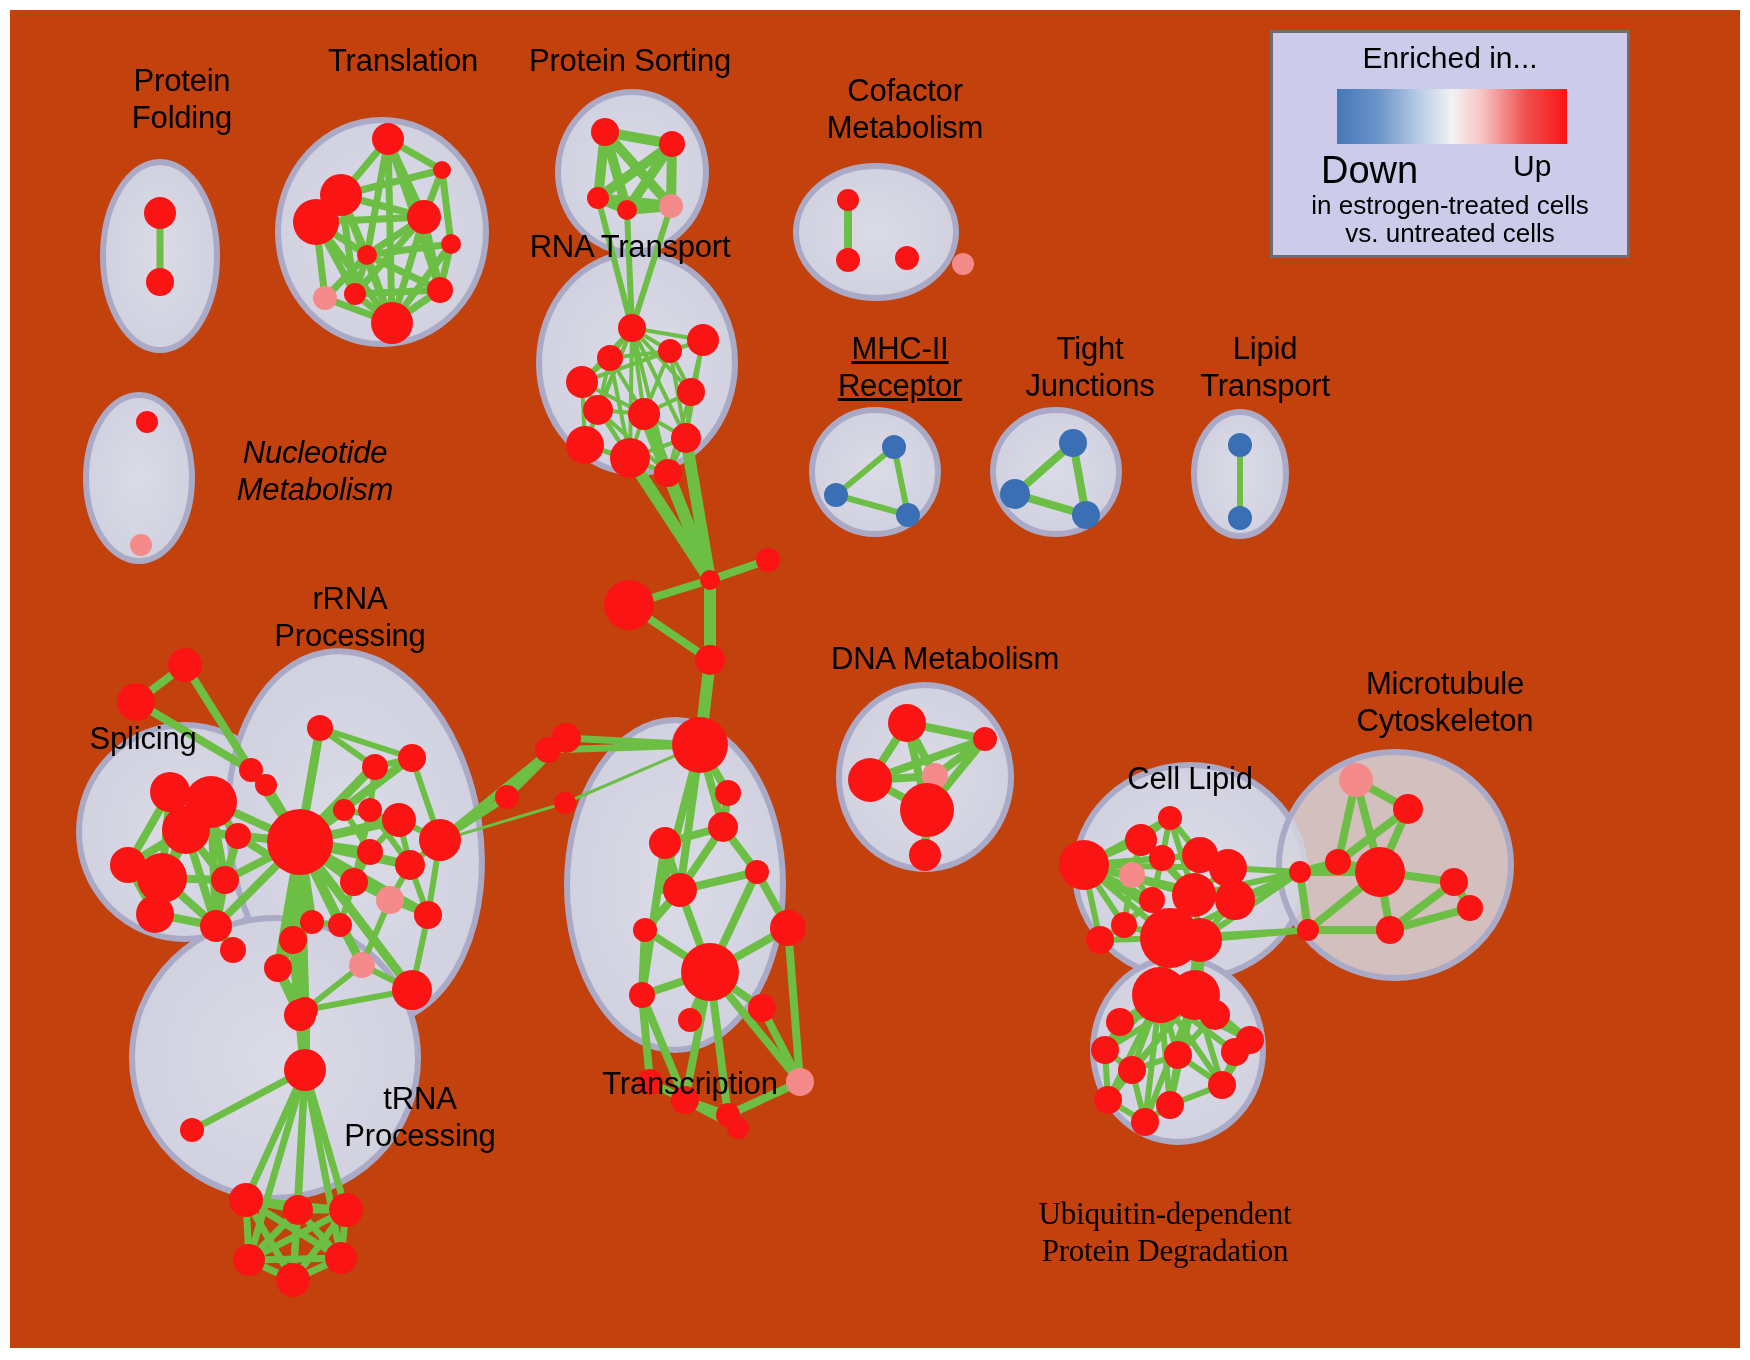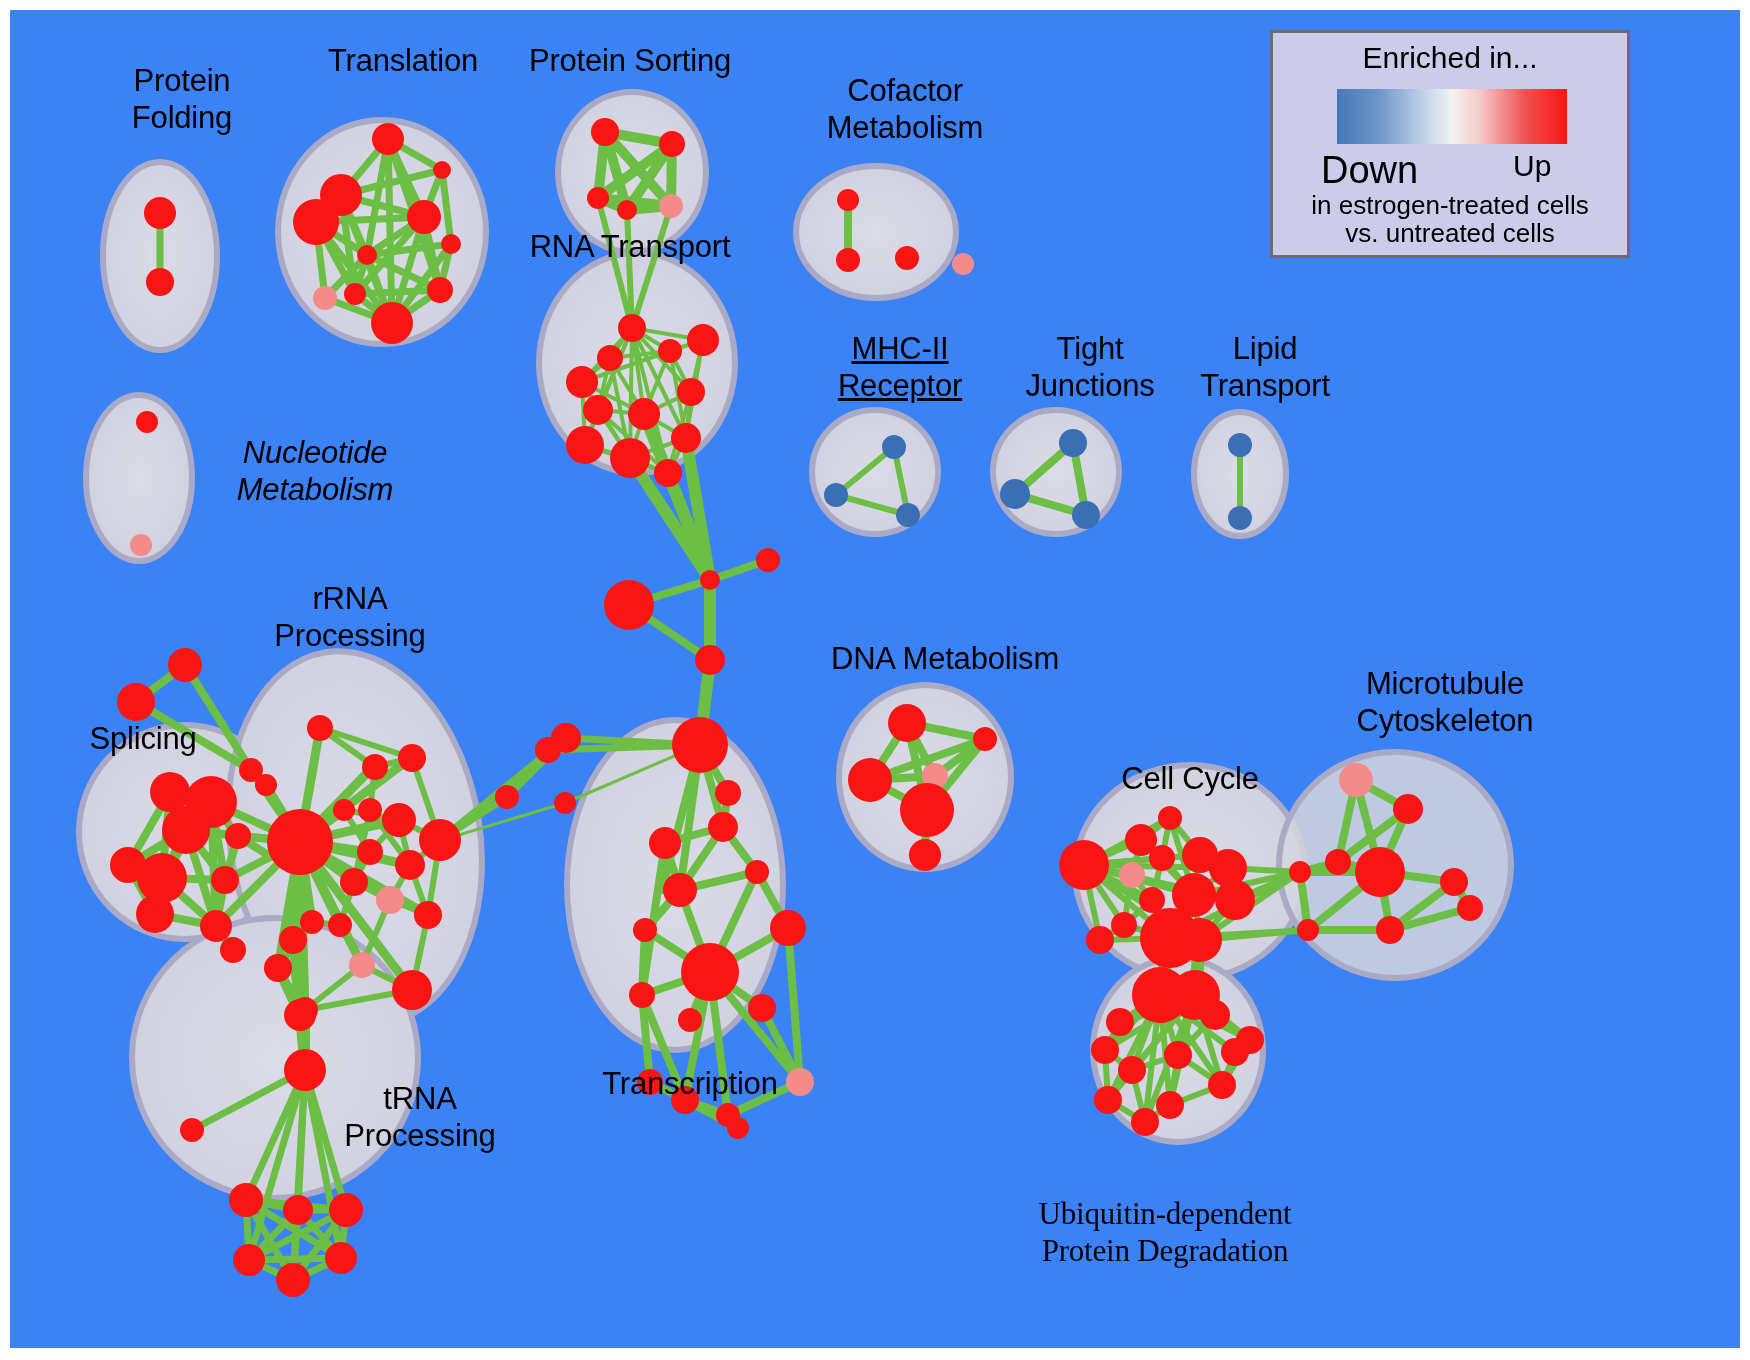--- a/index.html
+++ b/index.html
@@ -1,19 +1,19 @@
 <!DOCTYPE html>
 <html><head>
 <meta charset="utf-8">
 <title>Enrichment Map Network</title>
 <style>
   html,body{margin:0;padding:0;background:#ffffff;}
   body{width:1750px;height:1360px;font-family:"Liberation Sans",sans-serif;overflow:hidden;}
   #canvas{position:relative;width:1750px;height:1360px;background:#ffffff;}
-  #plot{position:absolute;left:10px;top:10px;width:1730px;height:1338px;background:#3b82f6;}
+  #plot{position:absolute;left:10px;top:10px;width:1730px;height:1338px;background:#c2410c;}
   svg.net{position:absolute;left:0;top:0;width:1730px;height:1338px;display:block;}
   .cl-label{
     position:absolute;color:#000;font-family:"Liberation Sans",sans-serif;
     font-size:31px;line-height:37px;font-weight:400;text-align:center;
     white-space:pre-line;letter-spacing:-0.2px;
   }
   #legend{
     position:absolute;box-sizing:border-box;
     background:#ccccea;border:3px solid #6d6d6d;
   }
@@ -699,21 +699,21 @@
 Junctions</div>
     <div class="cl-label" style="left:1155px;top:320px;width:200px;">Lipid
 Transport</div>
     <div class="cl-label" style="left:240px;top:570px;width:200px;">rRNA
 Processing</div>
     <div class="cl-label" style="left:48px;top:710px;width:170px;">Splicing</div>
     <div class="cl-label" style="left:300px;top:1070px;width:220px;">tRNA
 Processing</div>
     <div class="cl-label" style="left:560px;top:1055px;width:240px;">Transcription</div>
     <div class="cl-label" style="left:800px;top:630px;width:270px;">DNA Metabolism</div>
-    <div class="cl-label" style="left:1080px;top:750px;width:200px;">Cell Cycle</div>
+    <div class="cl-label" style="left:1080px;top:750px;width:200px;">Cell Lipid</div>
     <div class="cl-label" style="left:1290px;top:655px;width:290px;">Microtubule
 Cytoskeleton</div>
     <div class="cl-label" style="left:970px;top:1185px;width:370px;font-family:Liberation Serif, serif;">Ubiquitin-dependent
 Protein Degradation</div>
 
     <div id="legend" style="left:1260px;top:20px;width:360px;height:228px;">
       <div class="lg-title">Enriched in...</div>
       <div class="lg-bar"></div>
       <div class="lg-down">Down</div>
       <div class="lg-up">Up</div>

